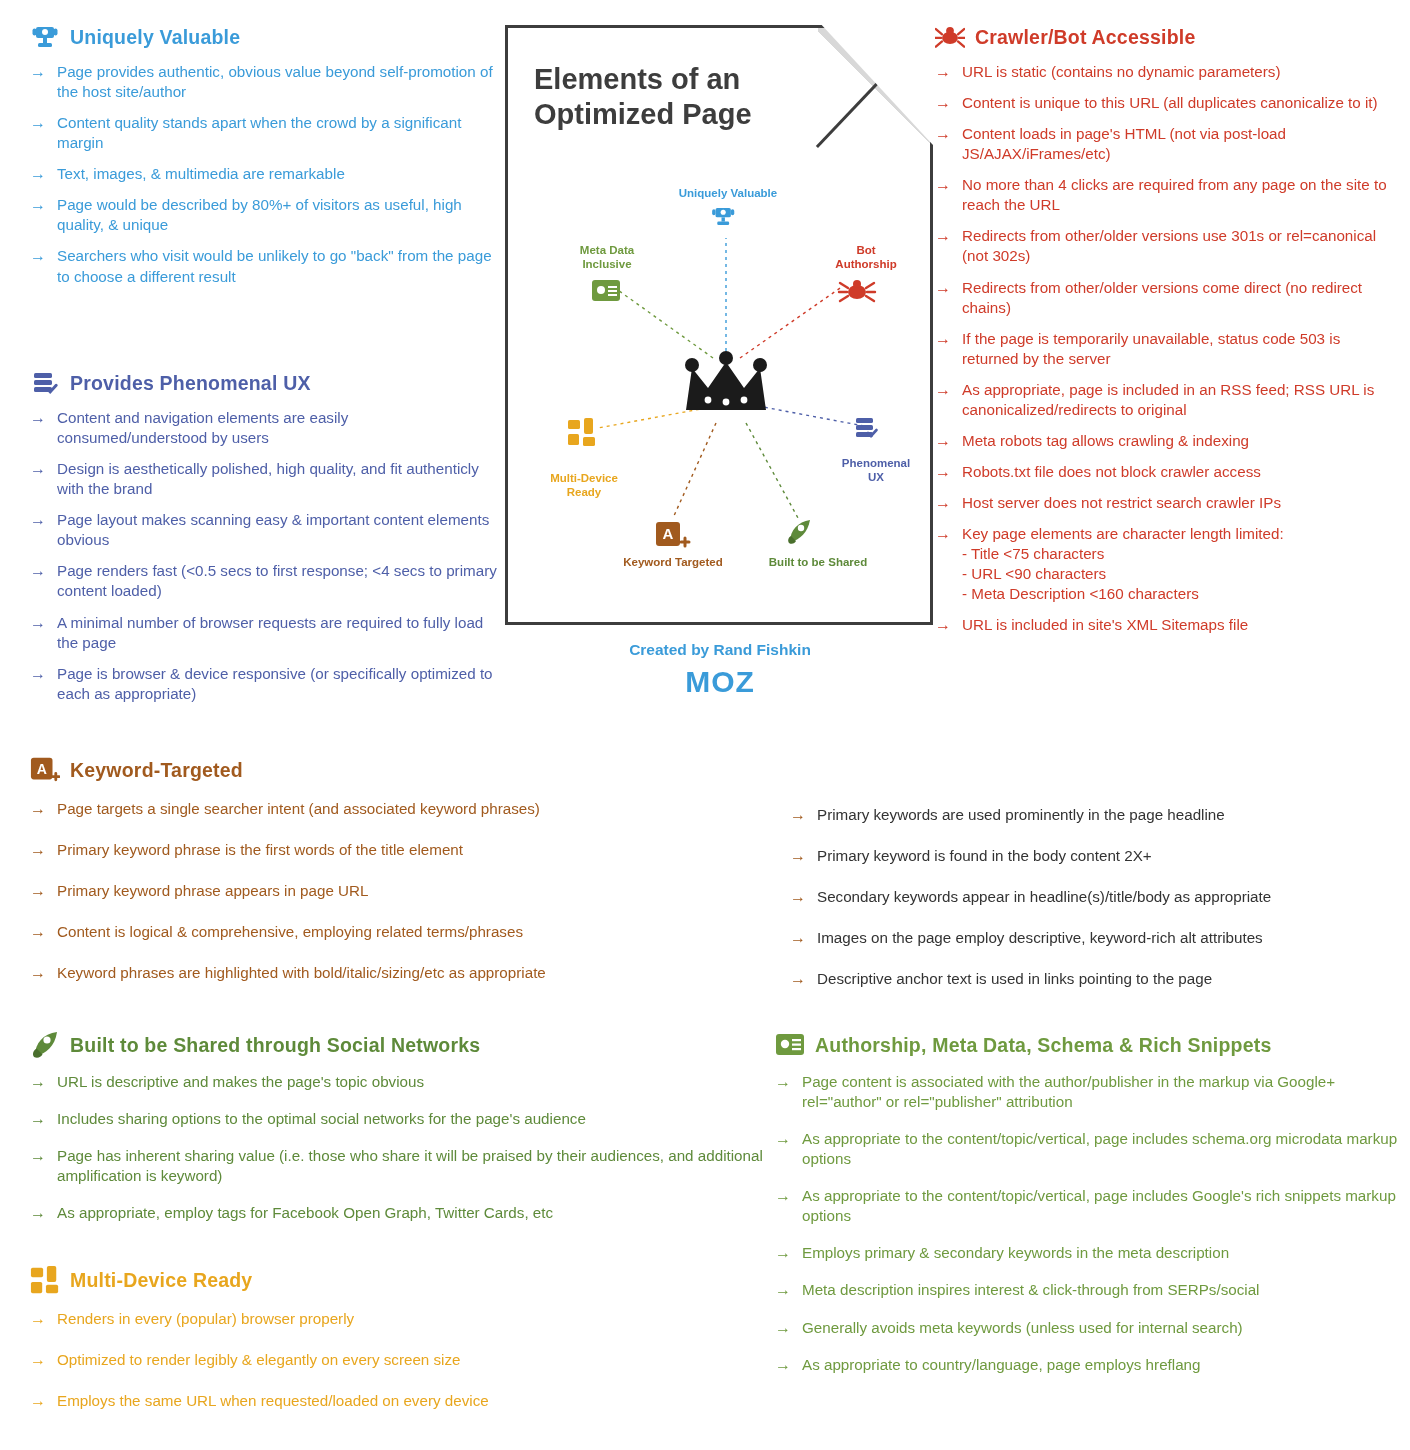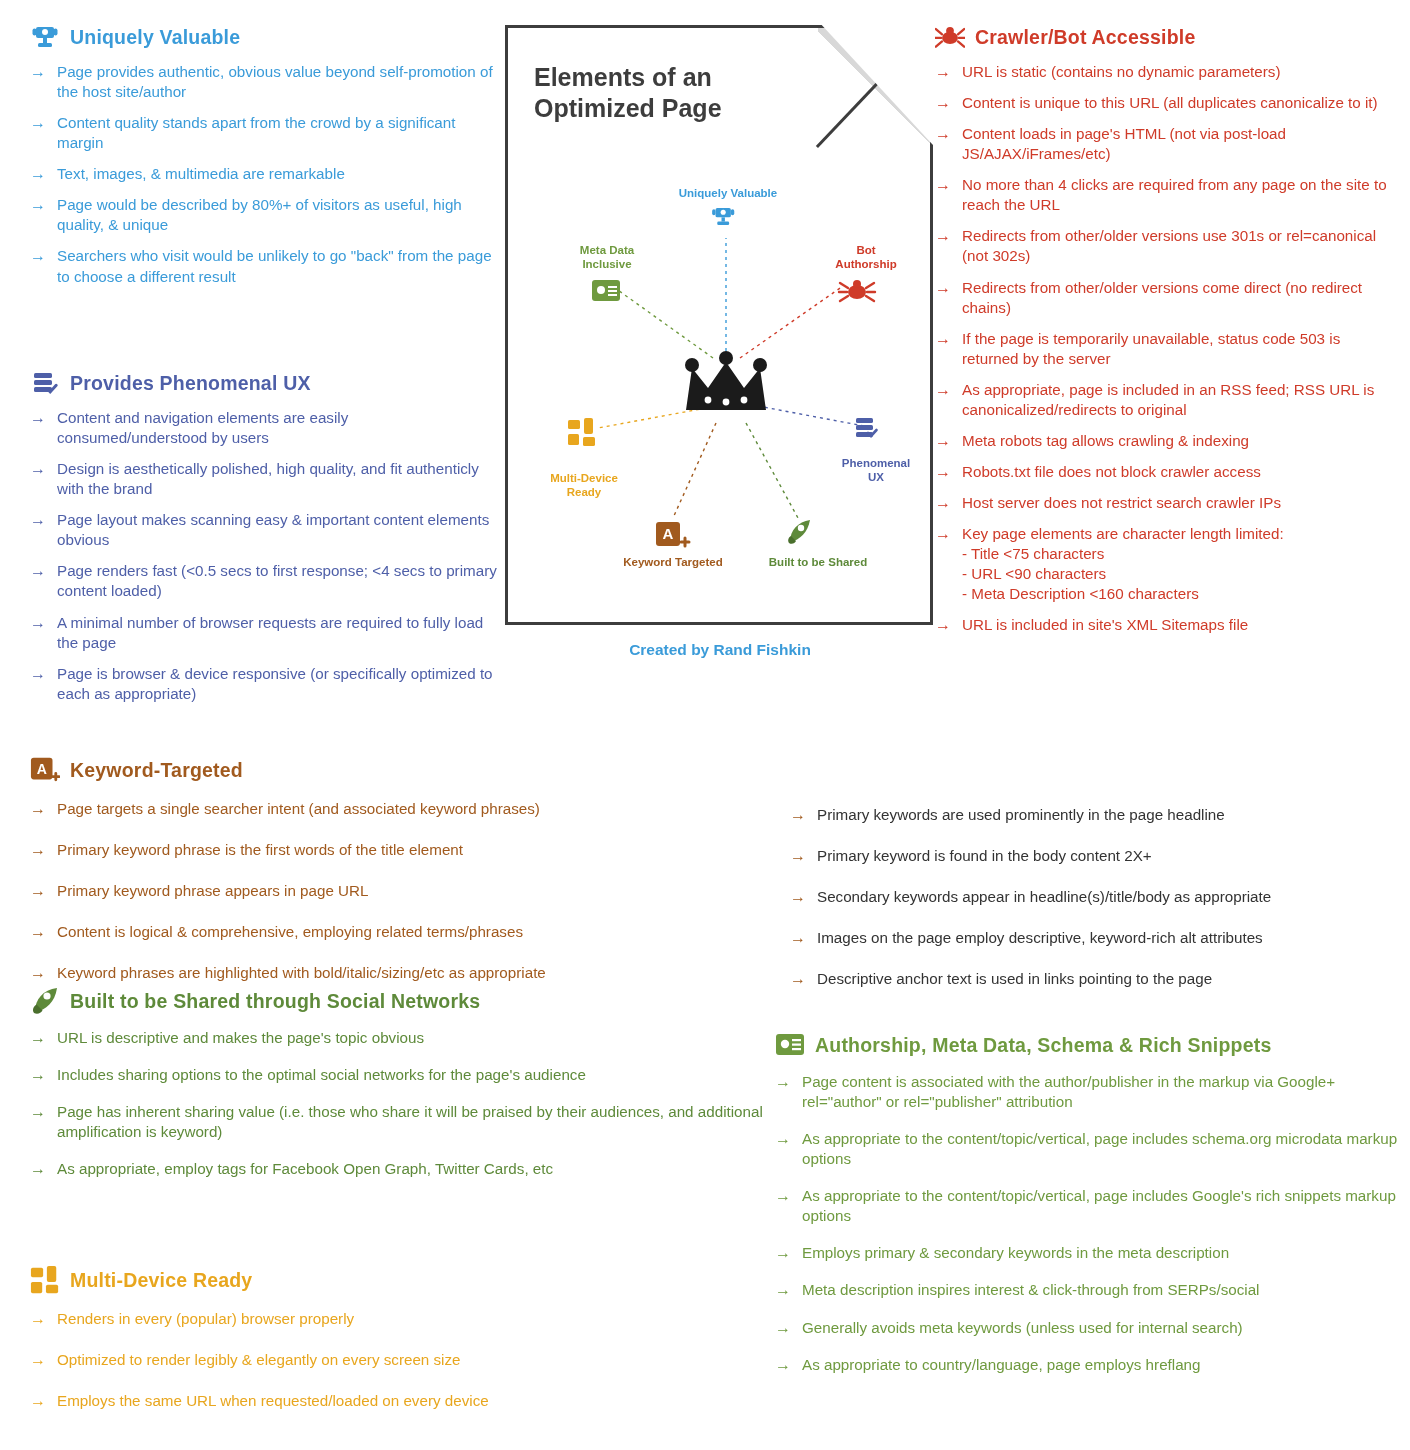--- a/index.html
+++ b/index.html
@@ -46,21 +46,21 @@
   .t-olive h2, .t-olive ul.items li { color:#6f9a3f; }
   .t-olive .arw { color:#6f9a3f; }
   .t-amber h2, .t-amber ul.items li { color:#e8a61e; }
   .t-amber .arw { color:#e8a61e; }
 
   
   #uniquely    { position:absolute; left:30px;  top:22px;  width:470px; }
   #ux          { position:absolute; left:30px;  top:345px; width:470px;margin-top:23px; }
   #keyword     { position:absolute; left:30px;  top:755px; width:760px; }
   #keyword-r   { position:absolute; left:790px; top:805px; width:610px; }
-  #shared      { position:absolute; left:30px;  top:986px;width:760px; }
+  #shared      { position:absolute; left:30px;  top:1030px;width:760px; }
   #multi       { position:absolute; left:30px;  top:1265px;width:700px; }
   #crawler     { position:absolute; left:935px; top:22px;  width:465px; }
   #authorship  { position:absolute; left:775px; top:1030px;width:625px; }
 
   
   #center { position:absolute; left:505px; top:25px; width:430px; }
   .doc {
     position: relative; width: 428px; height: 600px;
     border: 3px solid #3d3d3d; background:#fff;
     clip-path: polygon(0 0, 74% 0, 100% 20%, 100% 100%, 0 100%);
@@ -68,21 +68,21 @@
   .doc-fold {
     position:absolute; right:0; top:0; width:112px; height:120px;
     background: linear-gradient(225deg, #d8d8d8 0 50%, transparent 50%);
   }
   .doc-fold:after{
     content:""; position:absolute; left:0; bottom:0; width:158px; height:3px;
     background:#3d3d3d; transform-origin: left bottom; transform: rotate(-46.5deg);
   }
   .doc-title {
     position:absolute; left:26px; top:34px; width:290px;
-    font-size: 25px; font-weight: bold; color:#3d3d3d; line-height:1.22;
+    font-size: 29px; font-weight: bold; color:#3d3d3d; line-height:1.22;
   }
   .created {
     margin-top:16px; text-align:center; color:#3a9bd9;
     font-size:15.5px; font-weight:bold;
   }
   .moz { margin-top:6px; text-align:center; color:#3a9bd9; font-size:30px; font-weight:bold; letter-spacing:1px; }
 
   
   .dlabel { position:absolute; font-size:11.5px; font-weight:bold; text-align:center; line-height:1.25; }
 
@@ -110,21 +110,21 @@
       </span>
       <h2>Uniquely Valuable</h2>
     </div>
     <ul class="items">
       <li>
           <span class="arw">→</span>
           <span class="txt">Page provides authentic, obvious value beyond self-promotion of the host site/author</span>
         </li>
       <li>
           <span class="arw">→</span>
-          <span class="txt">Content quality stands apart from the crowd by a significant margin</span>
+          <span class="txt">Content quality stands apart when the crowd by a significant margin</span>
         </li>
       <li>
           <span class="arw">→</span>
           <span class="txt">Text, images, &amp; multimedia are remarkable</span>
         </li>
       <li>
           <span class="arw">→</span>
           <span class="txt">Page would be described by 80%+ of visitors as useful, high quality, &amp; unique</span>
         </li>
       <li>
@@ -264,20 +264,21 @@
       <div class="dlabel" style="left:308px; top:215px; width:100px; color:#cf3b29; white-space:pre-line;">Bot
 Authorship</div>
       <div class="dlabel" style="left:14px; top:443px; width:124px; color:#e8a61e; white-space:pre-line;">Multi-Device
 Ready</div>
       <div class="dlabel" style="left:316px; top:428px; width:104px; color:#4e5fa8; white-space:pre-line;">Phenomenal
 UX</div>
       <div class="dlabel" style="left:95px; top:527px; width:140px; color:#a15a1e;">Keyword Targeted</div>
       <div class="dlabel" style="left:238px; top:527px; width:144px; color:#5e8a3a;">Built to be Shared</div>
     </div>
     <div class="created">Created by Rand Fishkin</div>
+    <div class="moz">MOZ</div>
   </div>
 
   <section id="crawler" class="t-red">
     <div class="sec-head">
       <span class="glyph">
         <svg class="ico-svg" width="32" height="28" viewBox="0 0 34 28" aria-hidden="true">
           <ellipse cx="17" cy="15" rx="9" ry="7" fill="#cf3b29"></ellipse>
           <circle cx="17" cy="7" r="4.4" fill="#cf3b29"></circle>
           <g stroke="#cf3b29" stroke-width="2.6" stroke-linecap="round">
             <path d="M8 11 L1 5"></path>

